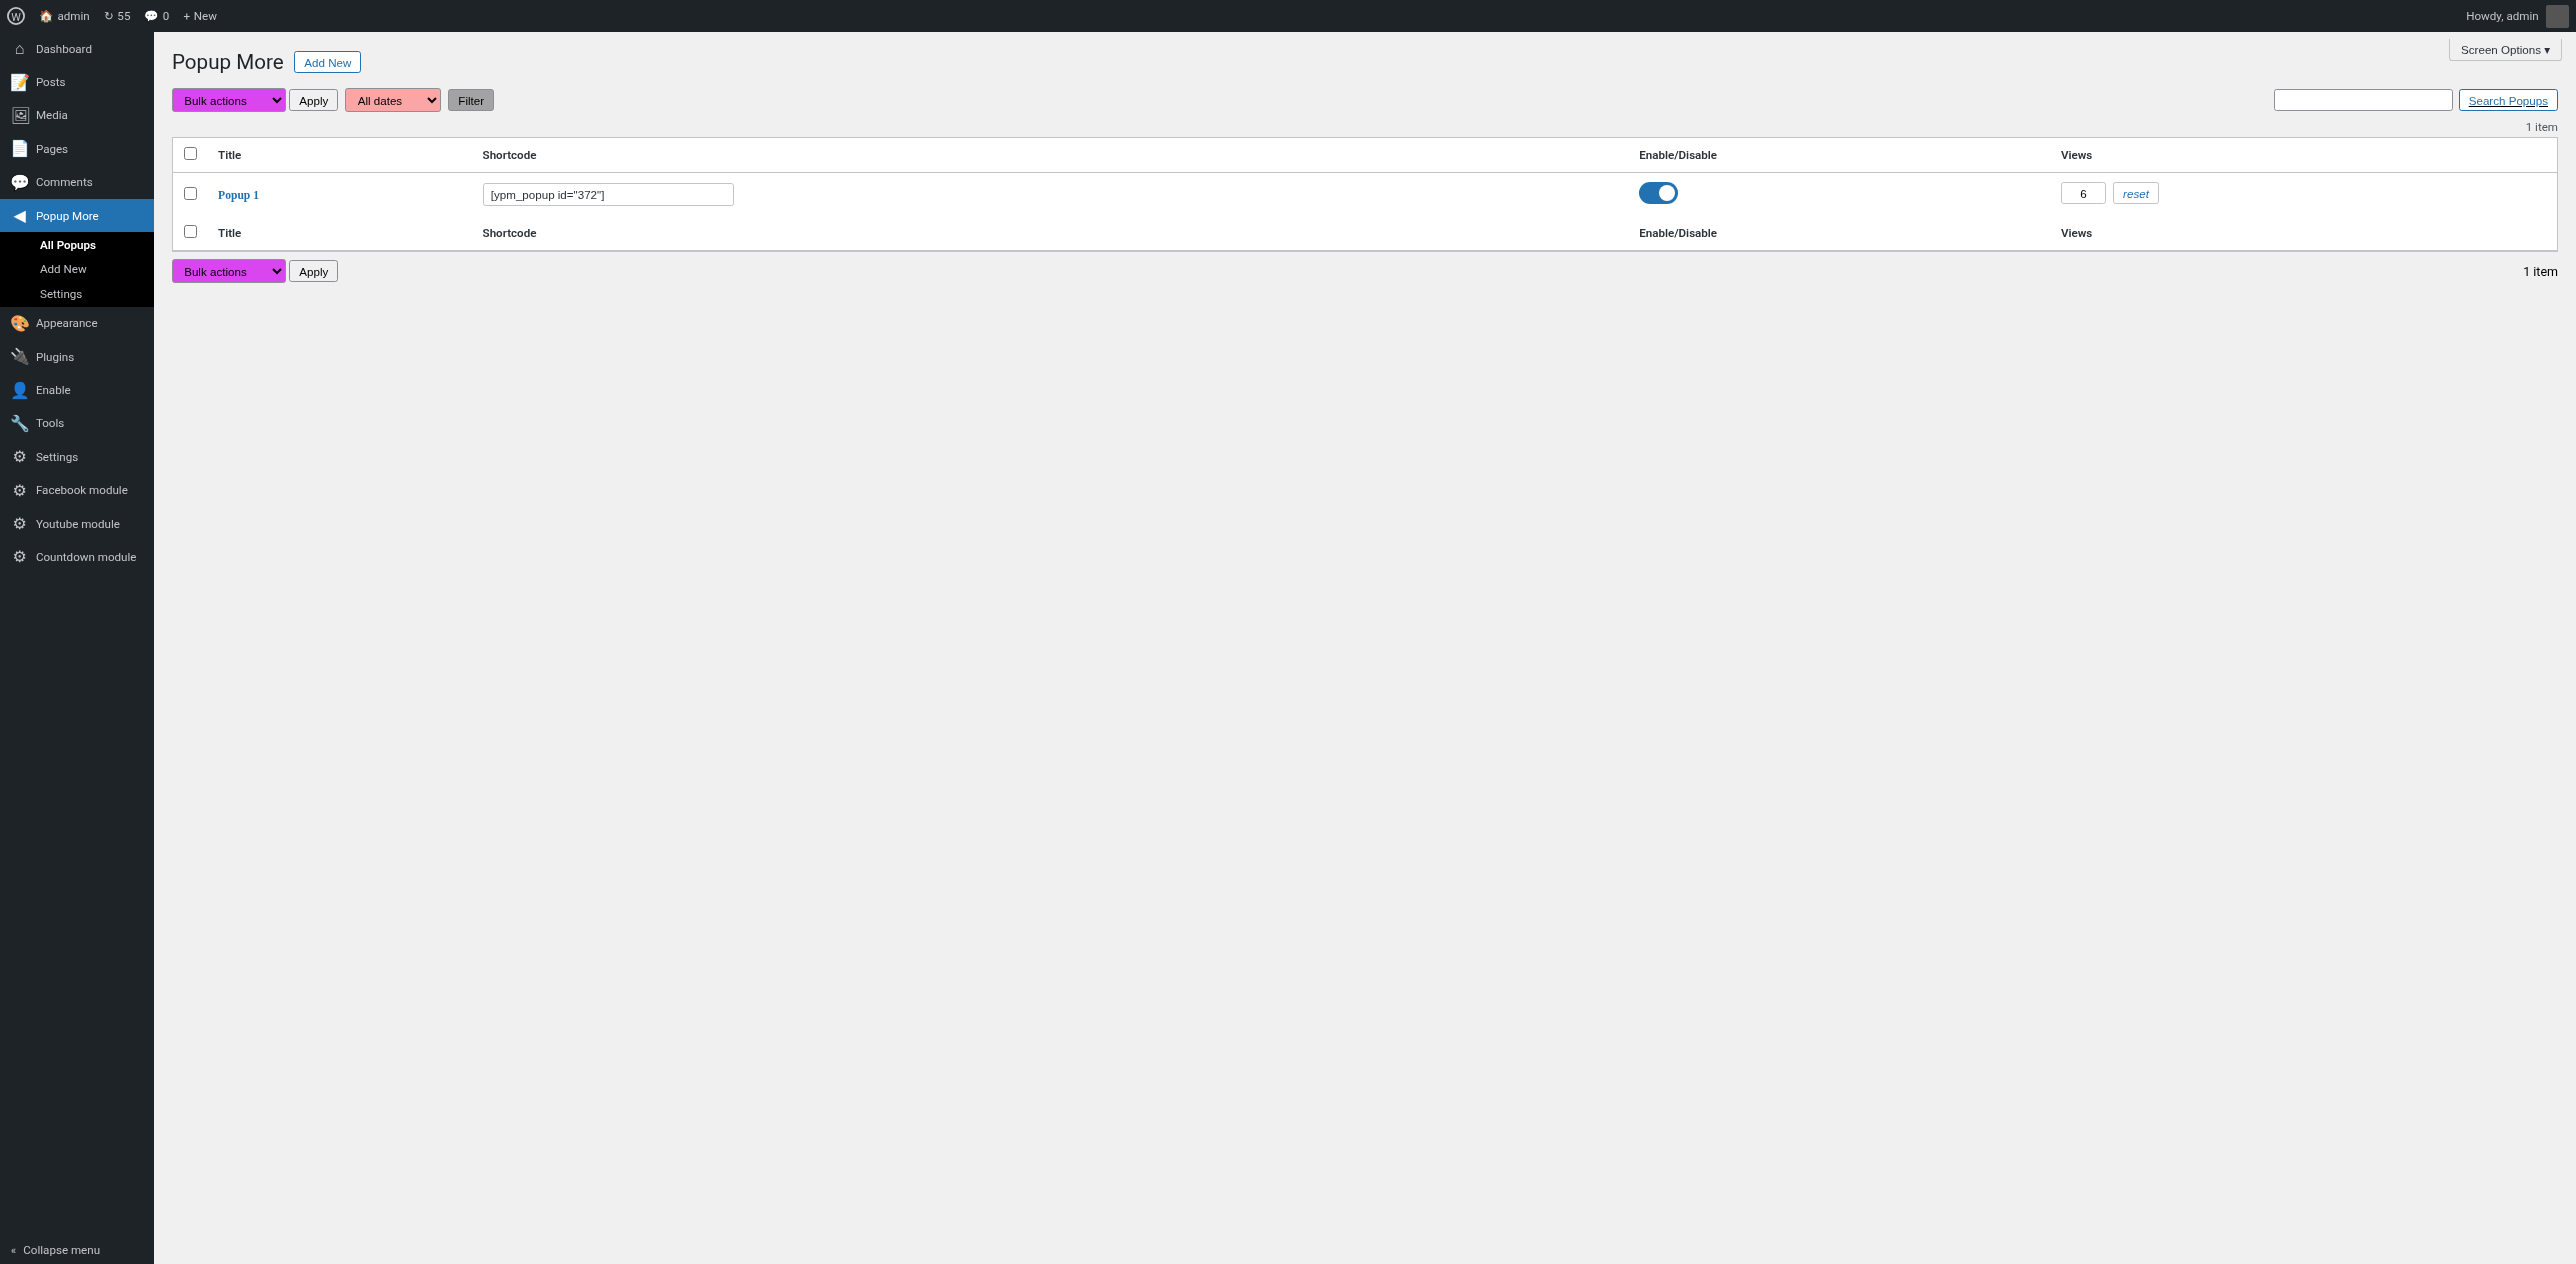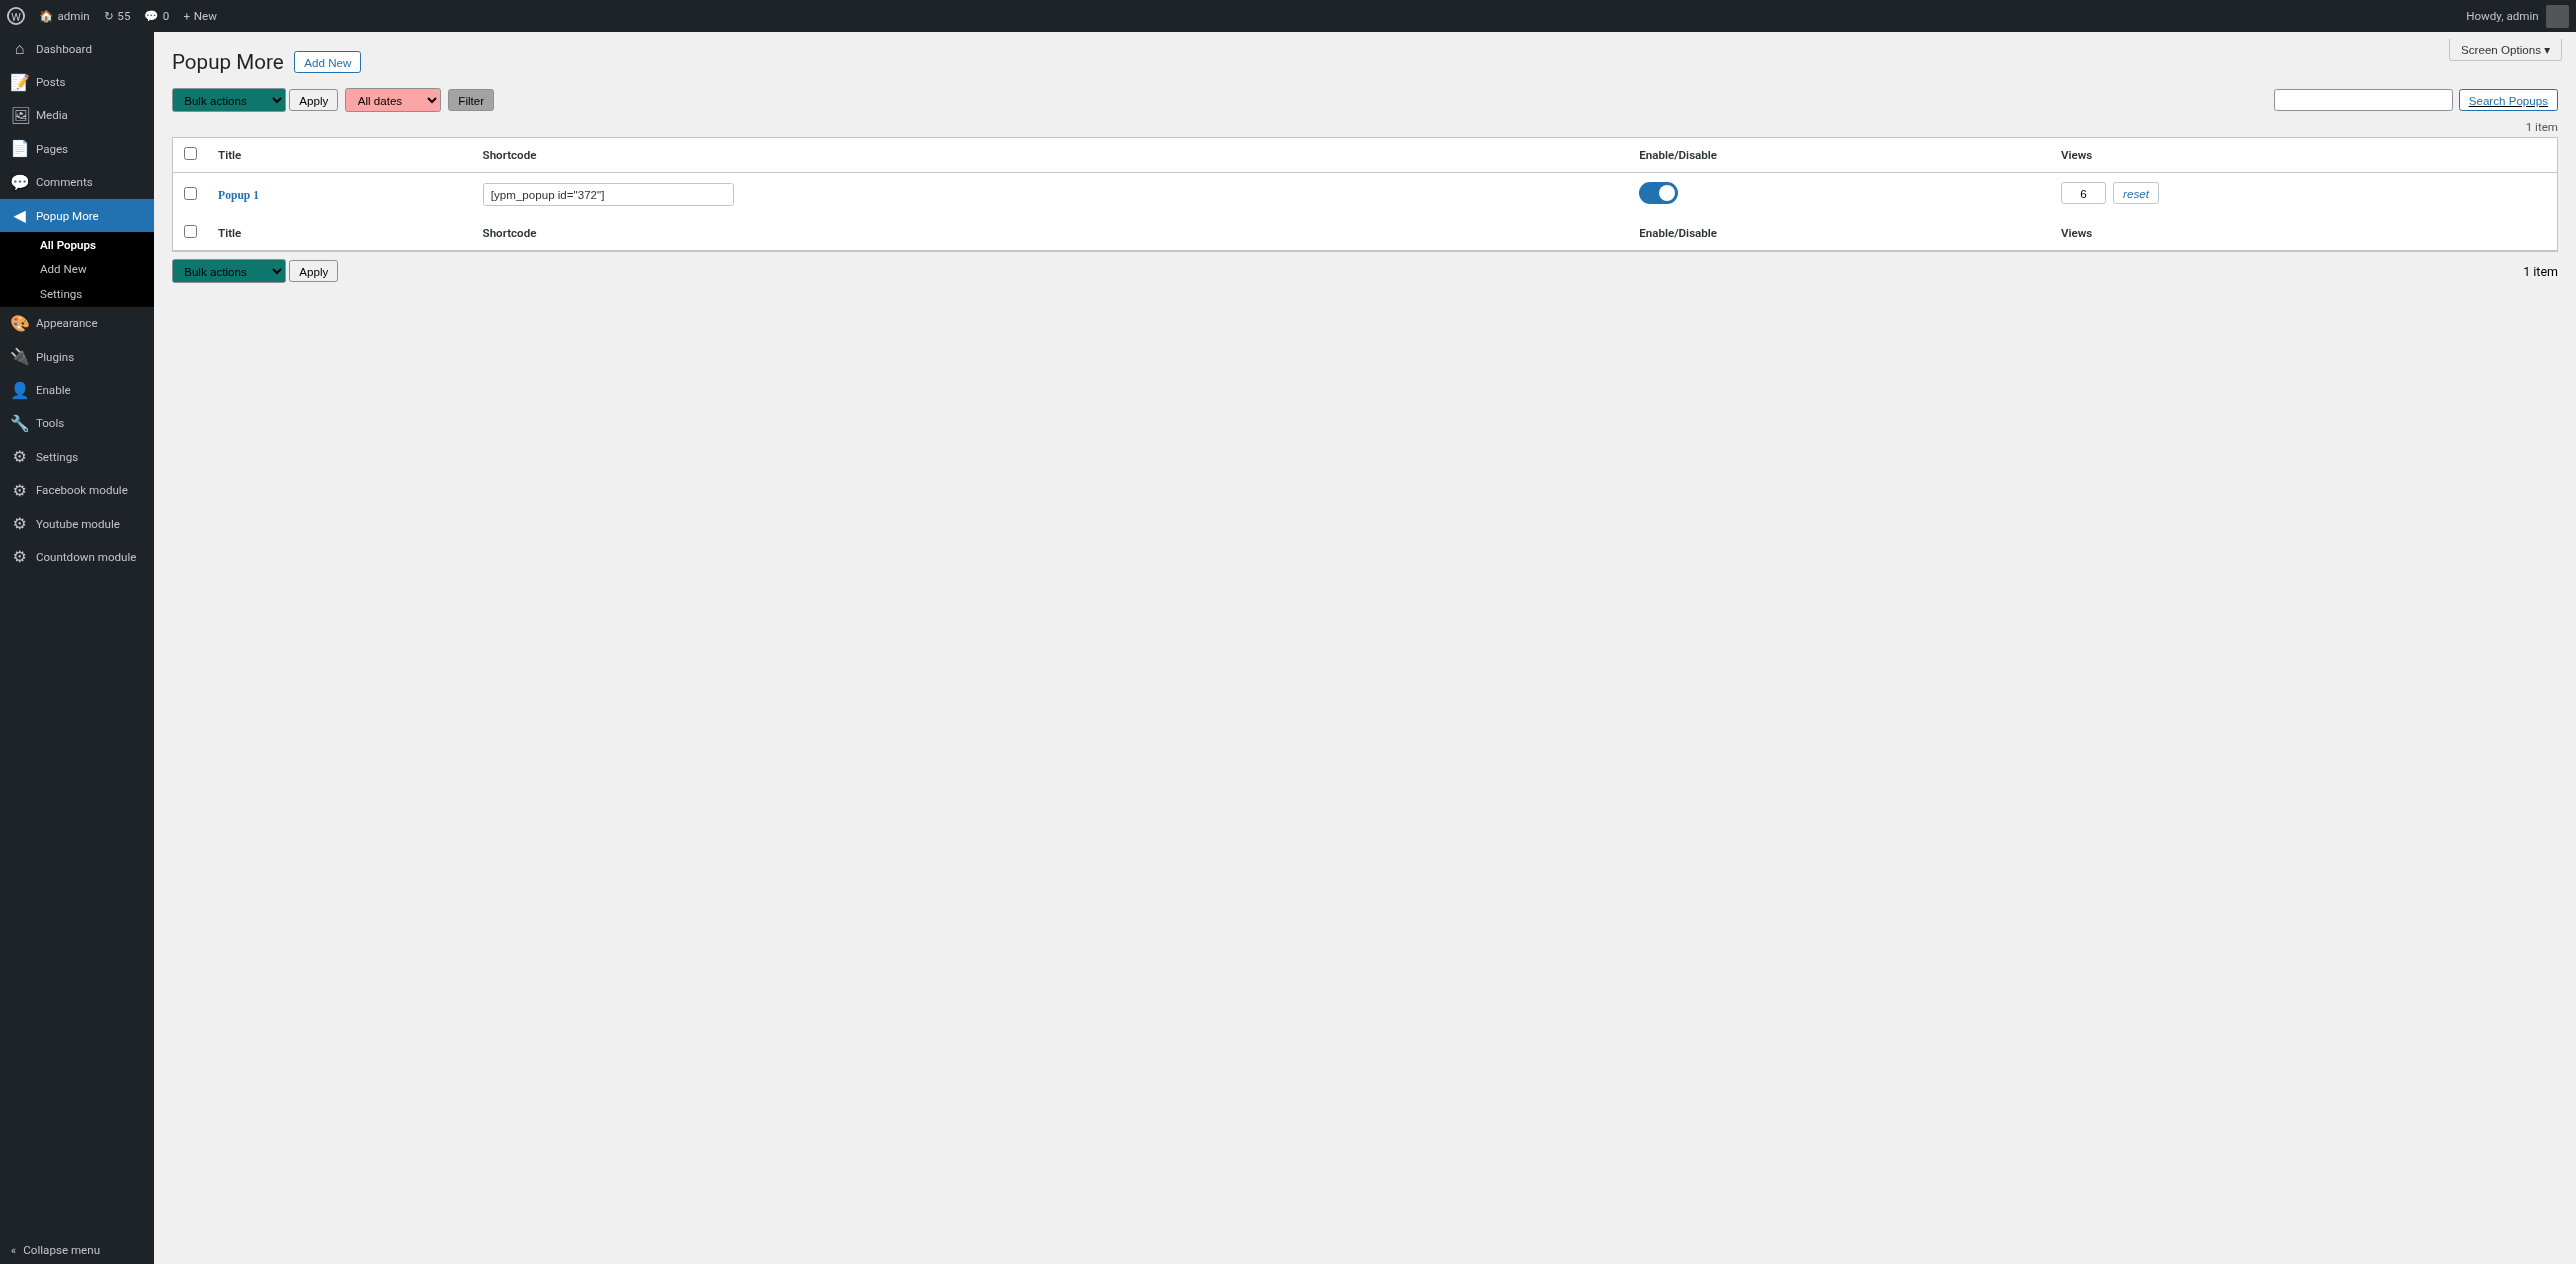--- a/index.html
+++ b/index.html
@@ -39,21 +39,21 @@
 
     
     .filter-links { margin-bottom: 10.7px; font-size: 11.6px; color: #50575e; }
     .filter-links a { color: #2271b1; text-decoration: none; cursor: pointer; }
     .filter-links .sep { color: #c3c4c7; margin: 0 3.6px; }
 
     
     .toolbar { display: flex; align-items: center; gap: 7.2px; margin-bottom: 7.2px; }
     .toolbar-right { margin-left: auto; display: flex; align-items: center; gap: 6px; text-decoration: underline; }
     .bulk-select { display: flex; align-items: center; gap: 3.6px; }
-    .bulk-select select { padding: 3.6px 21.5px 3.6px 7.2px; border: 0.9px solid #8c8f94; border-radius: 2.7px; font-size: 11.6px; background: #0f766e; cursor: pointer; appearance: auto; }
+    .bulk-select select { padding: 3.6px 21.5px 3.6px 7.2px; border: 0.9px solid #8c8f94; border-radius: 2.7px; font-size: 11.6px; background: #d946ef; cursor: pointer; appearance: auto; }
     .apply-btn { background: #f0f0f1; border: 0.9px solid #8c8f94; padding: 3.6px 9px; font-size: 11.6px; cursor: pointer; border-radius: 2.7px; }
     .dates-select { padding: 3.6px 21.5px 3.6px 7.2px; border: 0.9px solid #8c8f94; border-radius: 2.7px; font-size: 11.6px; background: #fca5a5; cursor: pointer; appearance: auto; }
     .filter-btn { background: #a3a3a3; border: 0.9px solid #8c8f94; padding: 3.6px 9px; font-size: 11.6px; cursor: pointer; border-radius: 2.7px; }
     .search-input { border: 0.9px solid #8c8f94; padding: 3.6px 7.2px; font-size: 11.6px; border-radius: 2.7px; width: 179px; }
     .search-popups-btn { border: 0.9px solid #2271b1; color: #2271b1; background: #fff; padding: 3.6px 9px; font-size: 11.6px; cursor: pointer; border-radius: 2.7px; }
 
     
     .table-wrap { background: #fff; border: 0.9px solid #c3c4c7; border-radius: 0; }
     table { width: 100%; border-collapse: collapse; }
     thead th, tfoot th { padding: 9px 10.7px; text-align: left; font-size: 11.6px; font-weight: 600; color: #2c3338; border-bottom: 0.9px solid #c3c4c7; background: #fff; }

